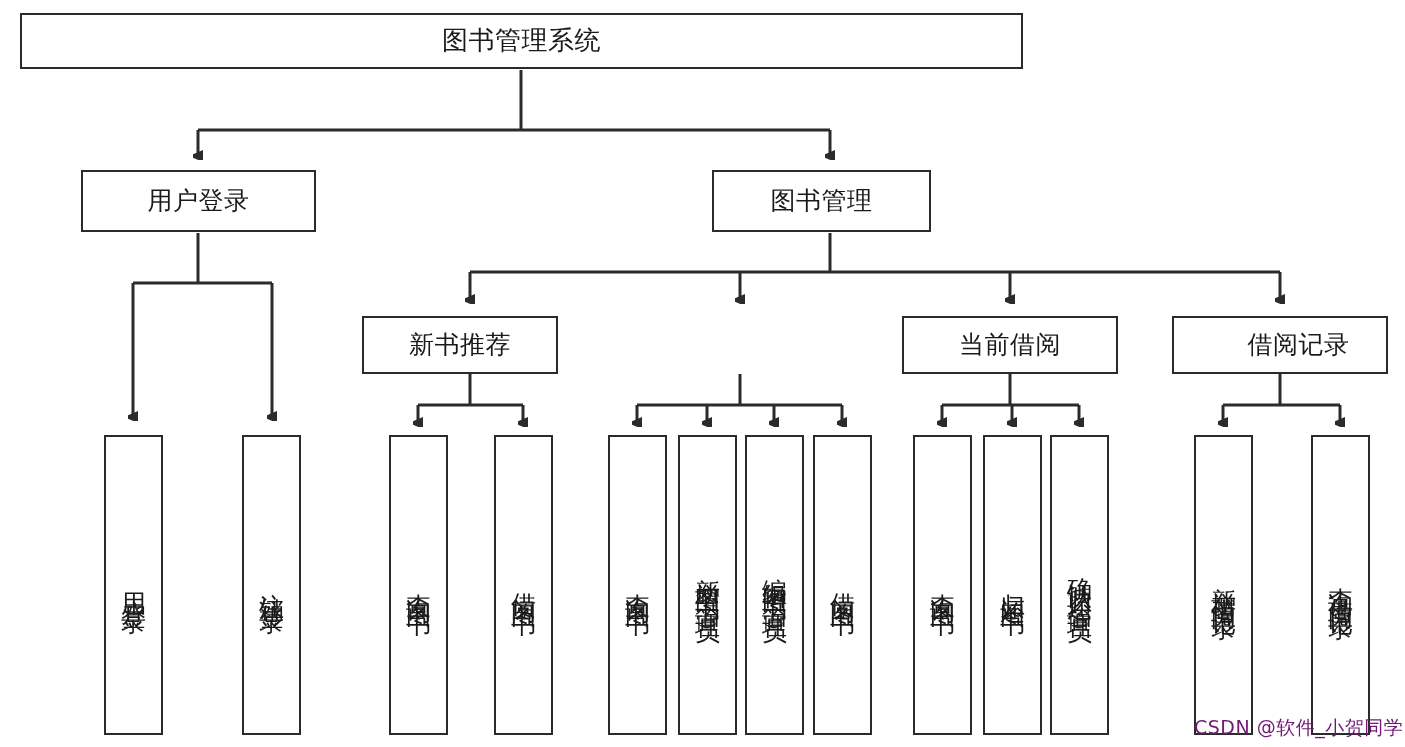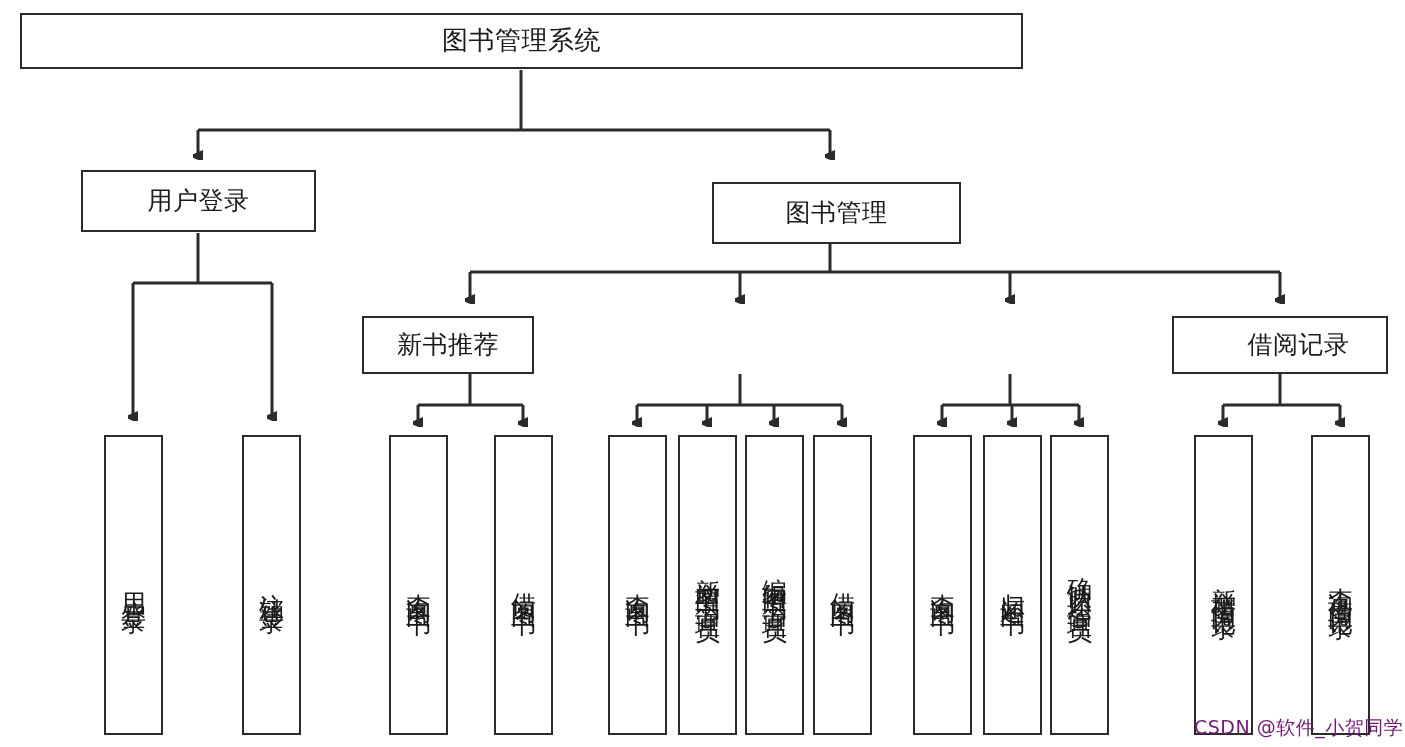--- a/index.html
+++ b/index.html
@@ -131,29 +131,32 @@
   </svg>
 
   <div class="node horiz root" style="left:20px; top:13px; width:1003px; height:56px;">
     <span class="node-label">图书管理系统</span>
   </div>
 
   <div class="node horiz" style="left:81px; top:170px; width:235px; height:62px;">
     <span class="node-label">用户登录</span>
   </div>
 
-  <div class="node horiz" style="left:712px; top:182px; width:249px; height:62px;">
+  <div class="node horiz" style="left:712px; top:170px; width:219px; height:62px;">
     <span class="node-label">图书管理</span>
   </div>
 
-  <div class="node horiz" style="left:362px; top:316px; width:172px; height:58px;">
+  <div class="node horiz" style="left:362px; top:316px; width:196px; height:58px;">
     <span class="node-label">新书推荐</span>
   </div>
 
 
+  <div class="node horiz" style="left:902px; top:316px; width:216px; height:58px;">
+    <span class="node-label">当前借阅</span>
+  </div>
 
   <div class="node horiz" style="left:1172px; top:316px; width:216px; height:58px;padding-left:37px;">
     <span class="node-label">借阅记录</span>
   </div>
 
   <div class="node vert" style="left:104px; top:435px; width:59px; height:300px;">
     <span class="node-label">用户登录</span>
   </div>
 
   <div class="node vert" style="left:242px; top:435px; width:59px; height:300px;">

